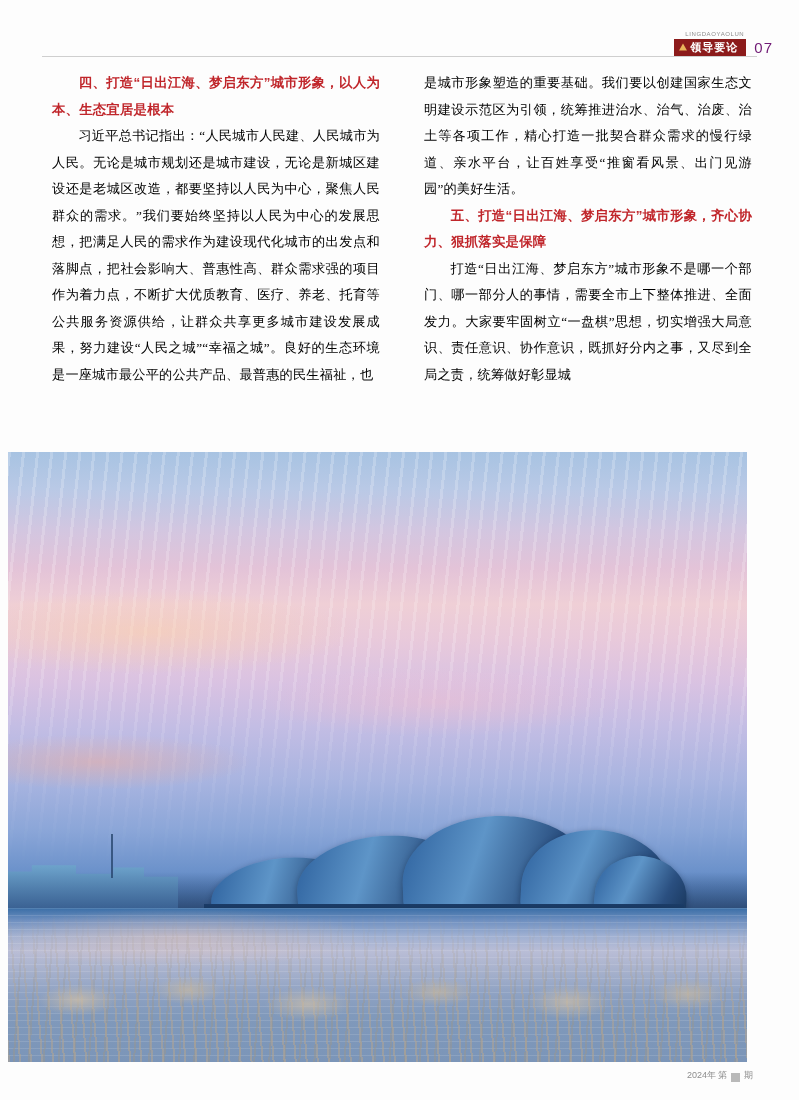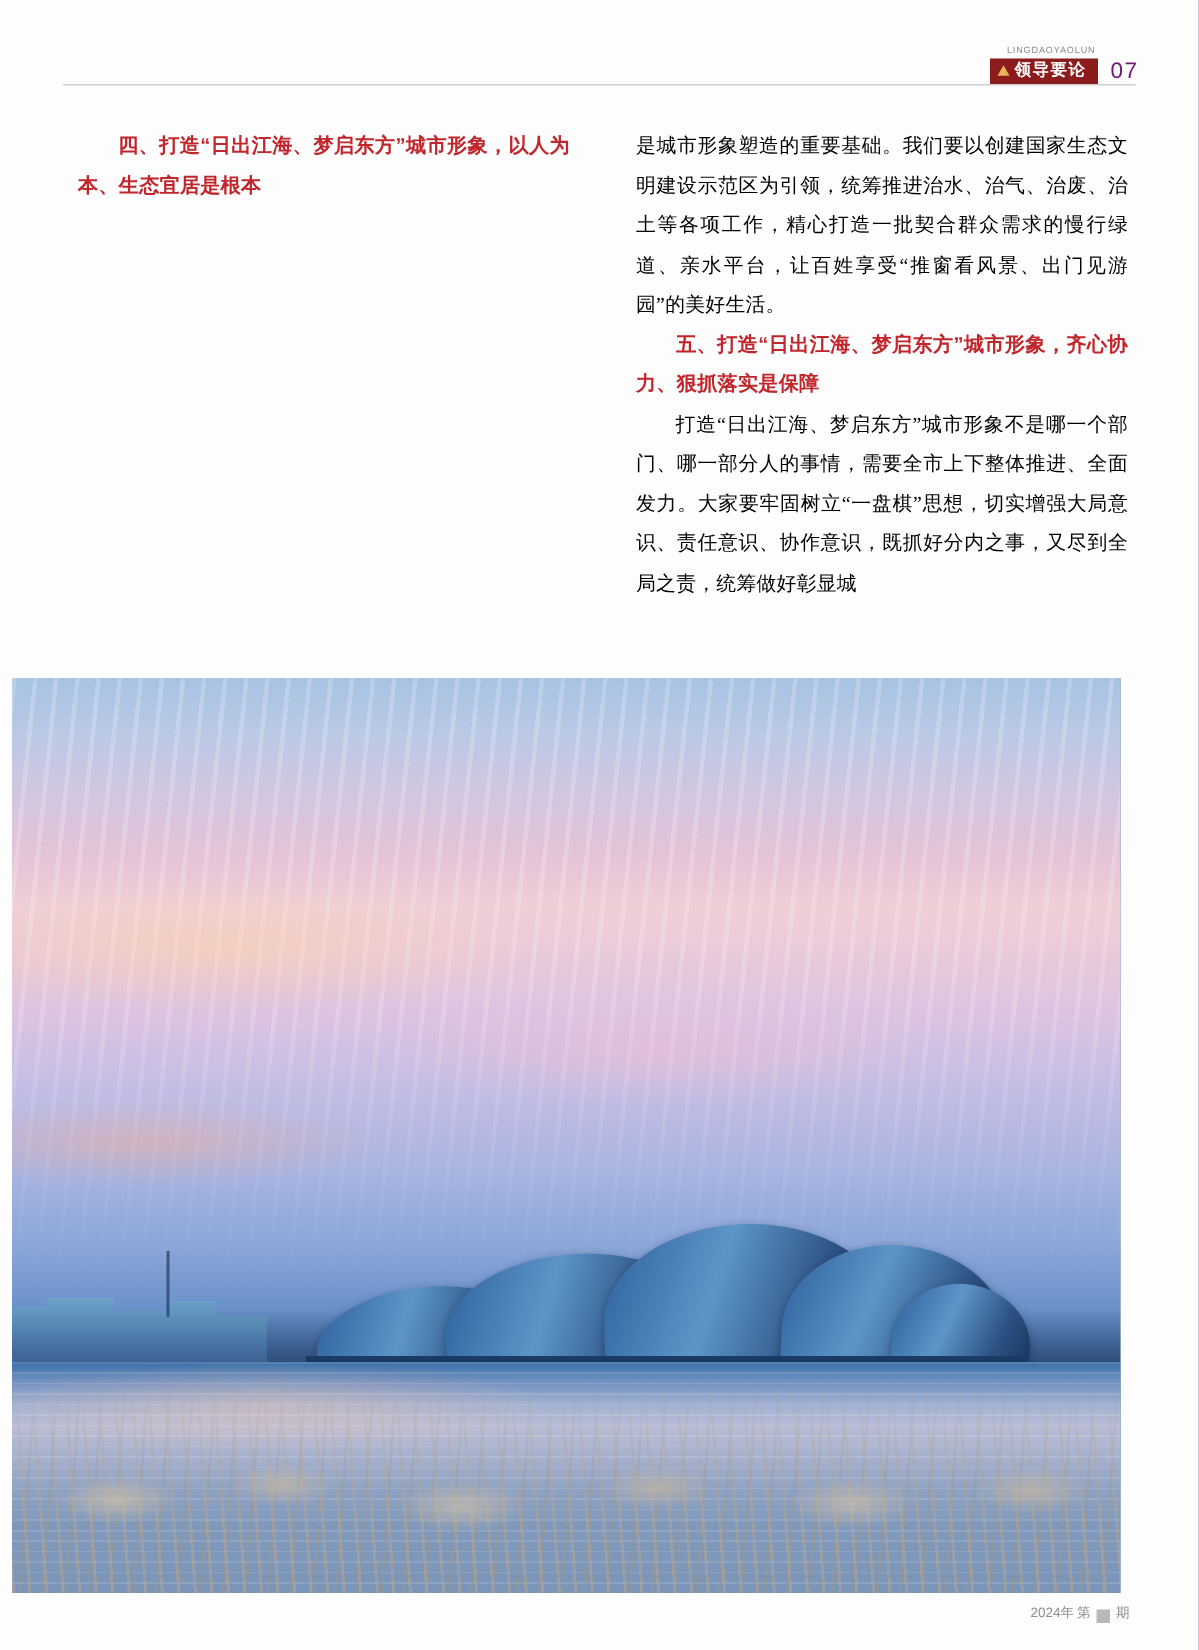--- a/index.html
+++ b/index.html
@@ -20,21 +20,21 @@
     top: 0; left: 0;
     width: 799px;
     height: 1100px;
     background: #fdfdfd;
   }
 
   
   .header {
     position: absolute;
     top: 14px;
-    right: 40px;
+    right: 26px;
     display: flex;
     align-items: flex-end;
     height: 42px;
   }
   .header-brand {
     display: flex;
     flex-direction: column;
     align-items: flex-end;
     margin-right: 8px;
   }
@@ -80,21 +80,21 @@
     top: 56px;
     left: 42px;
     right: 42px;
     height: 1px;
     background: #cfcfcf;
   }
 
   
   .columns {
     position: absolute;
-    top: 84px;
+    top: 70px;
     left: 52px;
     width: 700px;
     display: flex;
     gap: 44px;
   }
   .col {
     width: 333px;
   }
   p.body {
     margin: 0;
@@ -320,20 +320,21 @@
       </div>
     </div>
     <div class="header-pageno">07</div>
   </div>
   <div class="header-rule"></div>
 
   <div class="columns">
 
     <div class="col">
       <h2 class="subhead">四、打造“日出江海、梦启东方”城市形象，以人为本、生态宜居是根本</h2>
+      <p class="body">习近平总书记指出：“人民城市人民建、人民城市为人民。无论是城市规划还是城市建设，无论是新城区建设还是老城区改造，都要坚持以人民为中心，聚焦人民群众的需求。”我们要始终坚持以人民为中心的发展思想，把满足人民的需求作为建设现代化城市的出发点和落脚点，把社会影响大、普惠性高、群众需求强的项目作为着力点，不断扩大优质教育、医疗、养老、托育等公共服务资源供给，让群众共享更多城市建设发展成果，努力建设“人民之城”“幸福之城”。良好的生态环境是一座城市最公平的公共产品、最普惠的民生福祉，也</p>
     </div>
 
     <div class="col">
       <p class="body noindent">是城市形象塑造的重要基础。我们要以创建国家生态文明建设示范区为引领，统筹推进治水、治气、治废、治土等各项工作，精心打造一批契合群众需求的慢行绿道、亲水平台，让百姓享受“推窗看风景、出门见游园”的美好生活。</p>
       <h2 class="subhead gap-before">五、打造“日出江海、梦启东方”城市形象，齐心协力、狠抓落实是保障</h2>
       <p class="body">打造“日出江海、梦启东方”城市形象不是哪一个部门、哪一部分人的事情，需要全市上下整体推进、全面发力。大家要牢固树立“一盘棋”思想，切实增强大局意识、责任意识、协作意识，既抓好分内之事，又尽到全局之责，统筹做好彰显城</p>
     </div>
 
   </div>
 

